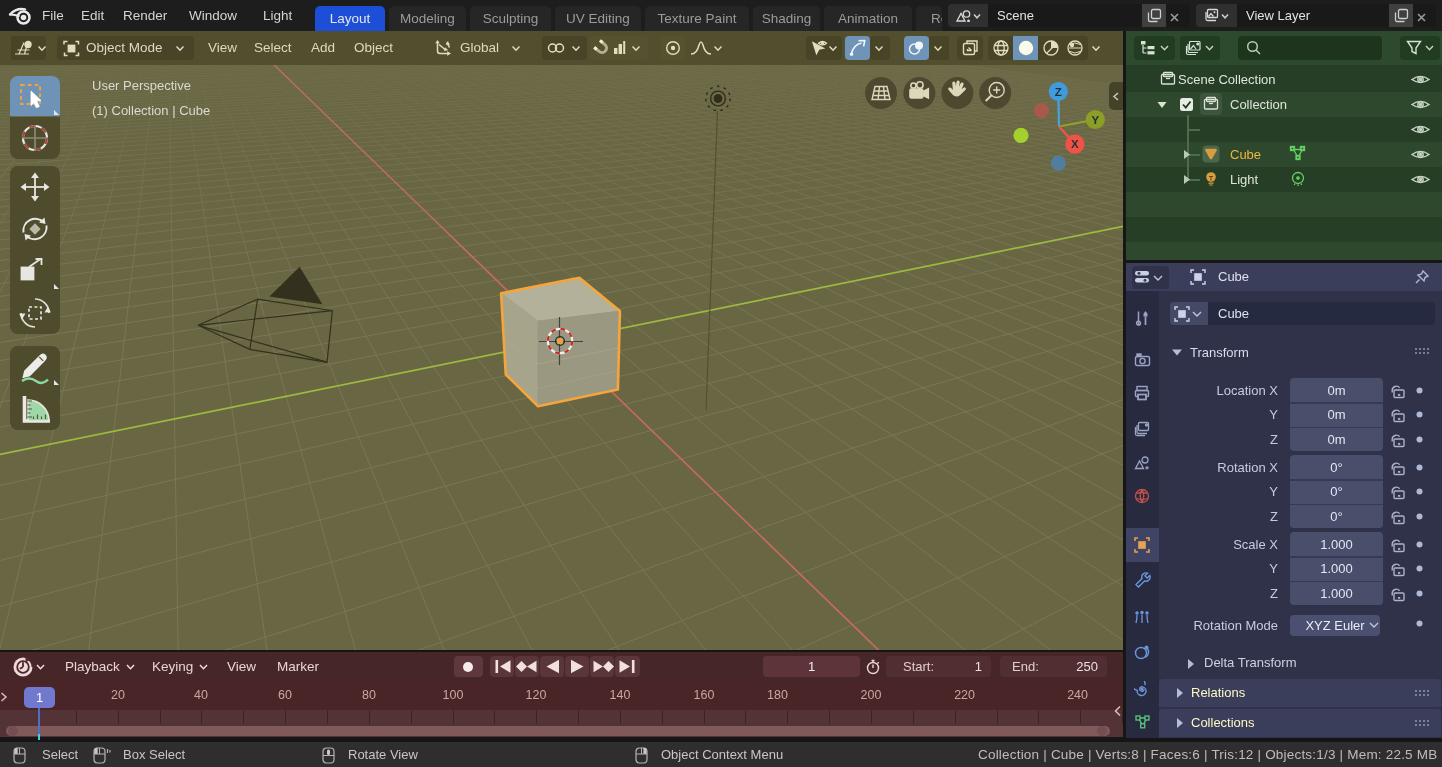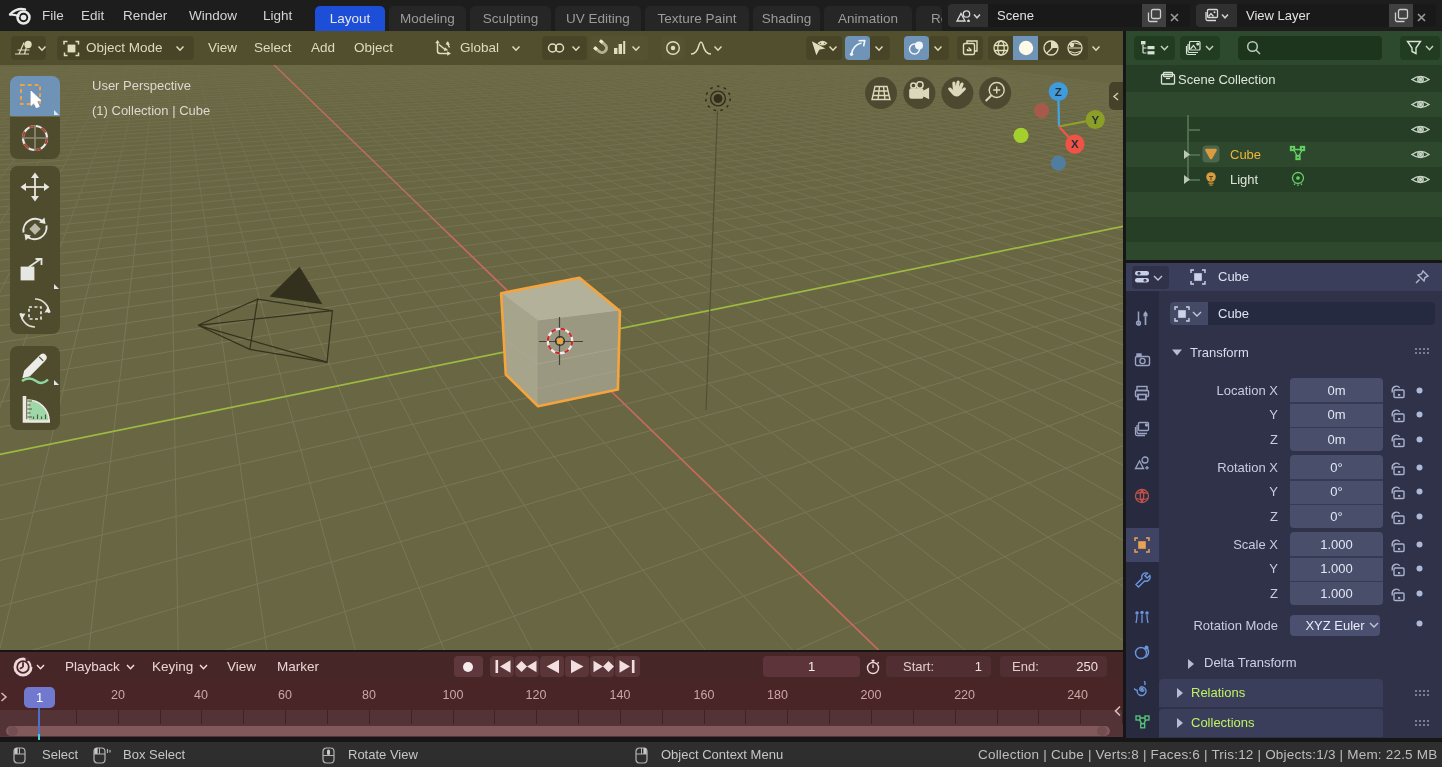--- a/index.html
+++ b/index.html
@@ -31,22 +31,22 @@
 .obtn{position:absolute;top:5px;height:24px;border-radius:4px;background:#213c21}
 .orow{position:absolute;left:0;width:316px;height:25px}
 .orow .lbl{position:absolute;top:0;height:25px;line-height:25px;font-size:13px;color:#dde5da}
 
 #props{position:absolute;left:1126px;top:263px;width:316px;height:475px;background:#2f3249;overflow:hidden}
 #propshead{position:absolute;left:0;top:0;width:316px;height:28px;background:#3b3e5a}
 #proptabs{position:absolute;left:0;top:28px;width:33px;height:447px;background:#282b40}
 .plabel{position:absolute;height:21px;line-height:21px;font-size:13px;color:#c6cce0;text-align:right}
 .pfield{position:absolute;left:164px;width:90px;height:21px;line-height:21px;border-radius:4px;
  background:#4b5071;font-size:13px;color:#e8ebf6;text-align:center}
-.phead{position:absolute;left:33px;width:224px;height:29px;line-height:29px;background:#3a3e5a;
- font-size:13px;color:#bef264;border-radius:4px 4px 0 0}
+.phead{position:absolute;left:33px;width:282px;height:29px;line-height:29px;background:#3a3e5a;
+ font-size:13px;color:#fef9c3;border-radius:4px 4px 0 0}
 
 #timeline{position:absolute;left:0;top:652px;width:1123px;height:85px;background:#4a2528;overflow:hidden}
 #tlhead{position:absolute;left:0;top:0;width:1123px;height:29px;background:#472628}
 .tlmenu{position:absolute;top:0;height:29px;line-height:29px;font-size:13.5px;color:#e9d5d5}
 .tlbtn{position:absolute;top:4px;height:21px;border-radius:4px;background:#5a3639}
 
 #status{position:absolute;left:0;top:740px;width:1442px;height:27px;background:#2e2e2e;border-top:2px solid #161616}
 #status .st{position:absolute;top:0;height:25px;line-height:25px;font-size:13px;color:#c6c6c6}
 .hdrv{display:inline-block;vertical-align:middle}
 svg{display:block}
@@ -657,20 +657,38 @@
 <div class="orow" style="top:36px">
         <svg class="abs" style="left:34px;top:4px" width="16" height="16" viewBox="0 0 16 16">
           <g stroke="#d9e2d6" fill="none" stroke-width="1.3">
             <rect x="1.5" y="3.5" width="13" height="9.5" rx="1"></rect>
             <rect x="3.5" y="1.5" width="9" height="4" rx="0.8"></rect>
             <path d="M6 7.5 h4"></path>
           </g>
         </svg>
         <div class="lbl" style="left:52px">Scene Collection</div>
       </div>
+<div class="orow" style="top:61px">
+        <svg class="abs" style="left:28px;top:5px" width="15" height="15" viewBox="0 0 15 15">
+          <path d="M3.5 5 L8 11 L12.5 5 Z" fill="#d9e2d6"></path>
+        </svg>
+        <svg class="abs" style="left:53px;top:5px" width="15" height="15" viewBox="0 0 15 15">
+          <rect x="1" y="1" width="13" height="13" rx="2.5" fill="#e6ebe4"></rect>
+          <path d="M4 7.5 L6.8 10.5 L11.5 4.5" stroke="#20351f" stroke-width="1.8" fill="none"></path>
+        </svg>
+ <div class="abs" style="left:74px;top:1px;width:22px;height:22px;background:#3c553c;border-radius:4px"></div>
+        <svg class="abs" style="left:77px;top:4px" width="16" height="16" viewBox="0 0 16 16">
+          <g stroke="#d9e2d6" fill="none" stroke-width="1.3">
+            <rect x="1.5" y="3.5" width="13" height="9.5" rx="1"></rect>
+            <rect x="3.5" y="1.5" width="9" height="4" rx="0.8"></rect>
+            <path d="M6 7.5 h4"></path>
+          </g>
+        </svg>
+ <div class="lbl" style="left:104px">Collection</div>
+      </div>
 <div class="orow" style="top:111px">
         <svg class="abs" style="left:53px;top:5px" width="15" height="15" viewBox="0 0 15 15">
           <path d="M5 3 L11 7.5 L5 12 Z" fill="#b9c9b5"></path>
         </svg>
         <svg class="abs" style="left:76px;top:3px" width="18" height="18" viewBox="0 0 18 18">
           <rect x="0.5" y="0.5" width="17" height="17" rx="4" fill="#4c664b"></rect>
           <path d="M4.5 5 h9 l-4.5 8 Z" fill="#d99c3e" stroke="#d99c3e" stroke-width="2.6" stroke-linejoin="round"></path>
         </svg>
  <div class="lbl" style="left:104px;color:#efb43c">Cube</div>
         <svg class="abs" style="left:163px;top:3px" width="18" height="18" viewBox="0 0 18 18">

